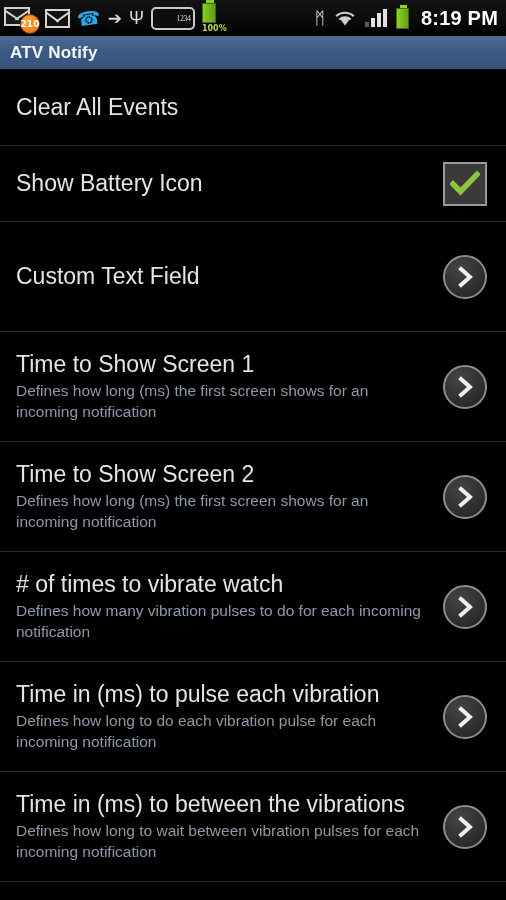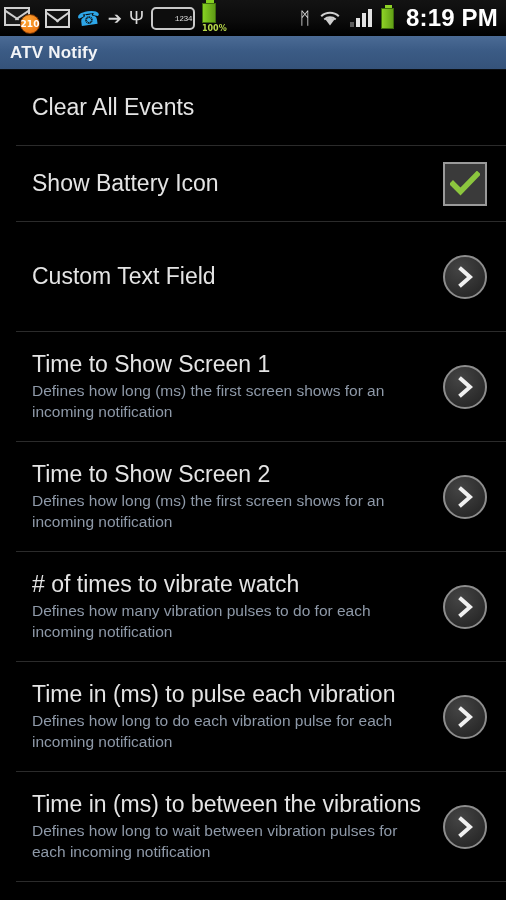--- a/index.html
+++ b/index.html
@@ -49,48 +49,48 @@
   .env2::after{ right:0; transform:rotate(-36deg); transform-origin:right top; }
 
   .phone-ico{ font-size:19px; color:#2da6e8; line-height:1; transform:rotate(-8deg); }
   .bolt-ico{ font-size:17px; color:#d8d8d8; line-height:1; }
   .usb-ico{ font-size:18px; color:#d8d8d8; line-height:1; }
 
   .watch-ico{
     width:44px; height:23px; border:2px solid #c9c9c9; border-radius:5px;
     background:#0d0d0d; color:#dcdcdc; font-size:8px;
     display:flex; align-items:center; justify-content:center;
-    font-family:Liberation Mono, monospace; letter-spacing:-0.5px;padding-left:21px;
+    font-family:Liberation Serif, serif; letter-spacing:-0.5px;padding-left:21px;
   }
   .batt-ico{ position:relative; display:flex; flex-direction:column; align-items:flex-start; }
   .batt-body{ width:14px; height:20px; background:linear-gradient(to right,#86d022,#5f9b16); border:1px solid #3f6d0c; position:relative; }
   .batt-body::before{ content:""; position:absolute; top:-4px; left:3px; width:8px; height:3px; background:#86d022; }
   .batt-pct{ font-size:8px; font-weight:bold; color:#b8d84a; font-family:"DejaVu Sans", sans-serif; margin-top:1px; }
 
   .bt-ico{ font-size:17px; color:#e0e0e0; line-height:1; }
   .wifi-ico svg{ display:block; }
   .sig-bars{ display:flex; align-items:flex-end; gap:2px; height:18px; }
   .sig-bars span{ width:4px; background:#5a5a5a; }
   .sig-bars span.on{ background:#e2e2e2; }
   .batt2{ width:13px; height:21px; background:linear-gradient(to right,#8ed226,#62a017); border:1px solid #3f6d0c; position:relative; }
   .batt2::before{ content:""; position:absolute; top:-4px; left:3px; width:7px; height:3px; background:#8ed226; }
-  .clock{ color:#fff; font-size:24px; font-weight:bold; letter-spacing:0.2px; margin-left:3px; }
+  .clock{ color:#fff; font-size:20px; font-weight:bold; letter-spacing:0.2px; margin-left:3px; }
 
   
   .titlebar{
     height:34px; width:100%;
     background:linear-gradient(to bottom,#4b6b95 0%,#3b5b85 45%,#35527a 100%);
     border-bottom:1px solid #0a0d12;
     display:flex; align-items:center;
     padding-left:10px;
   }
   .titlebar .tb-text{ color:#f2f4f7; font-size:17px; font-weight:bold; letter-spacing:0.2px; }
 
   
-  .list{ width:100%;padding-left:16px; }
+  .list{ width:100%; }
   .row{
     position:relative;
     display:flex; align-items:center;
     padding:0 10px 0 16px;
     border-bottom:1px solid #2b2b2b;
     background:#000;
     min-height:60px;
     overflow:hidden;
   }
   .row .texts{ flex:1; min-width:0; padding:10px 0; overflow:hidden; }

